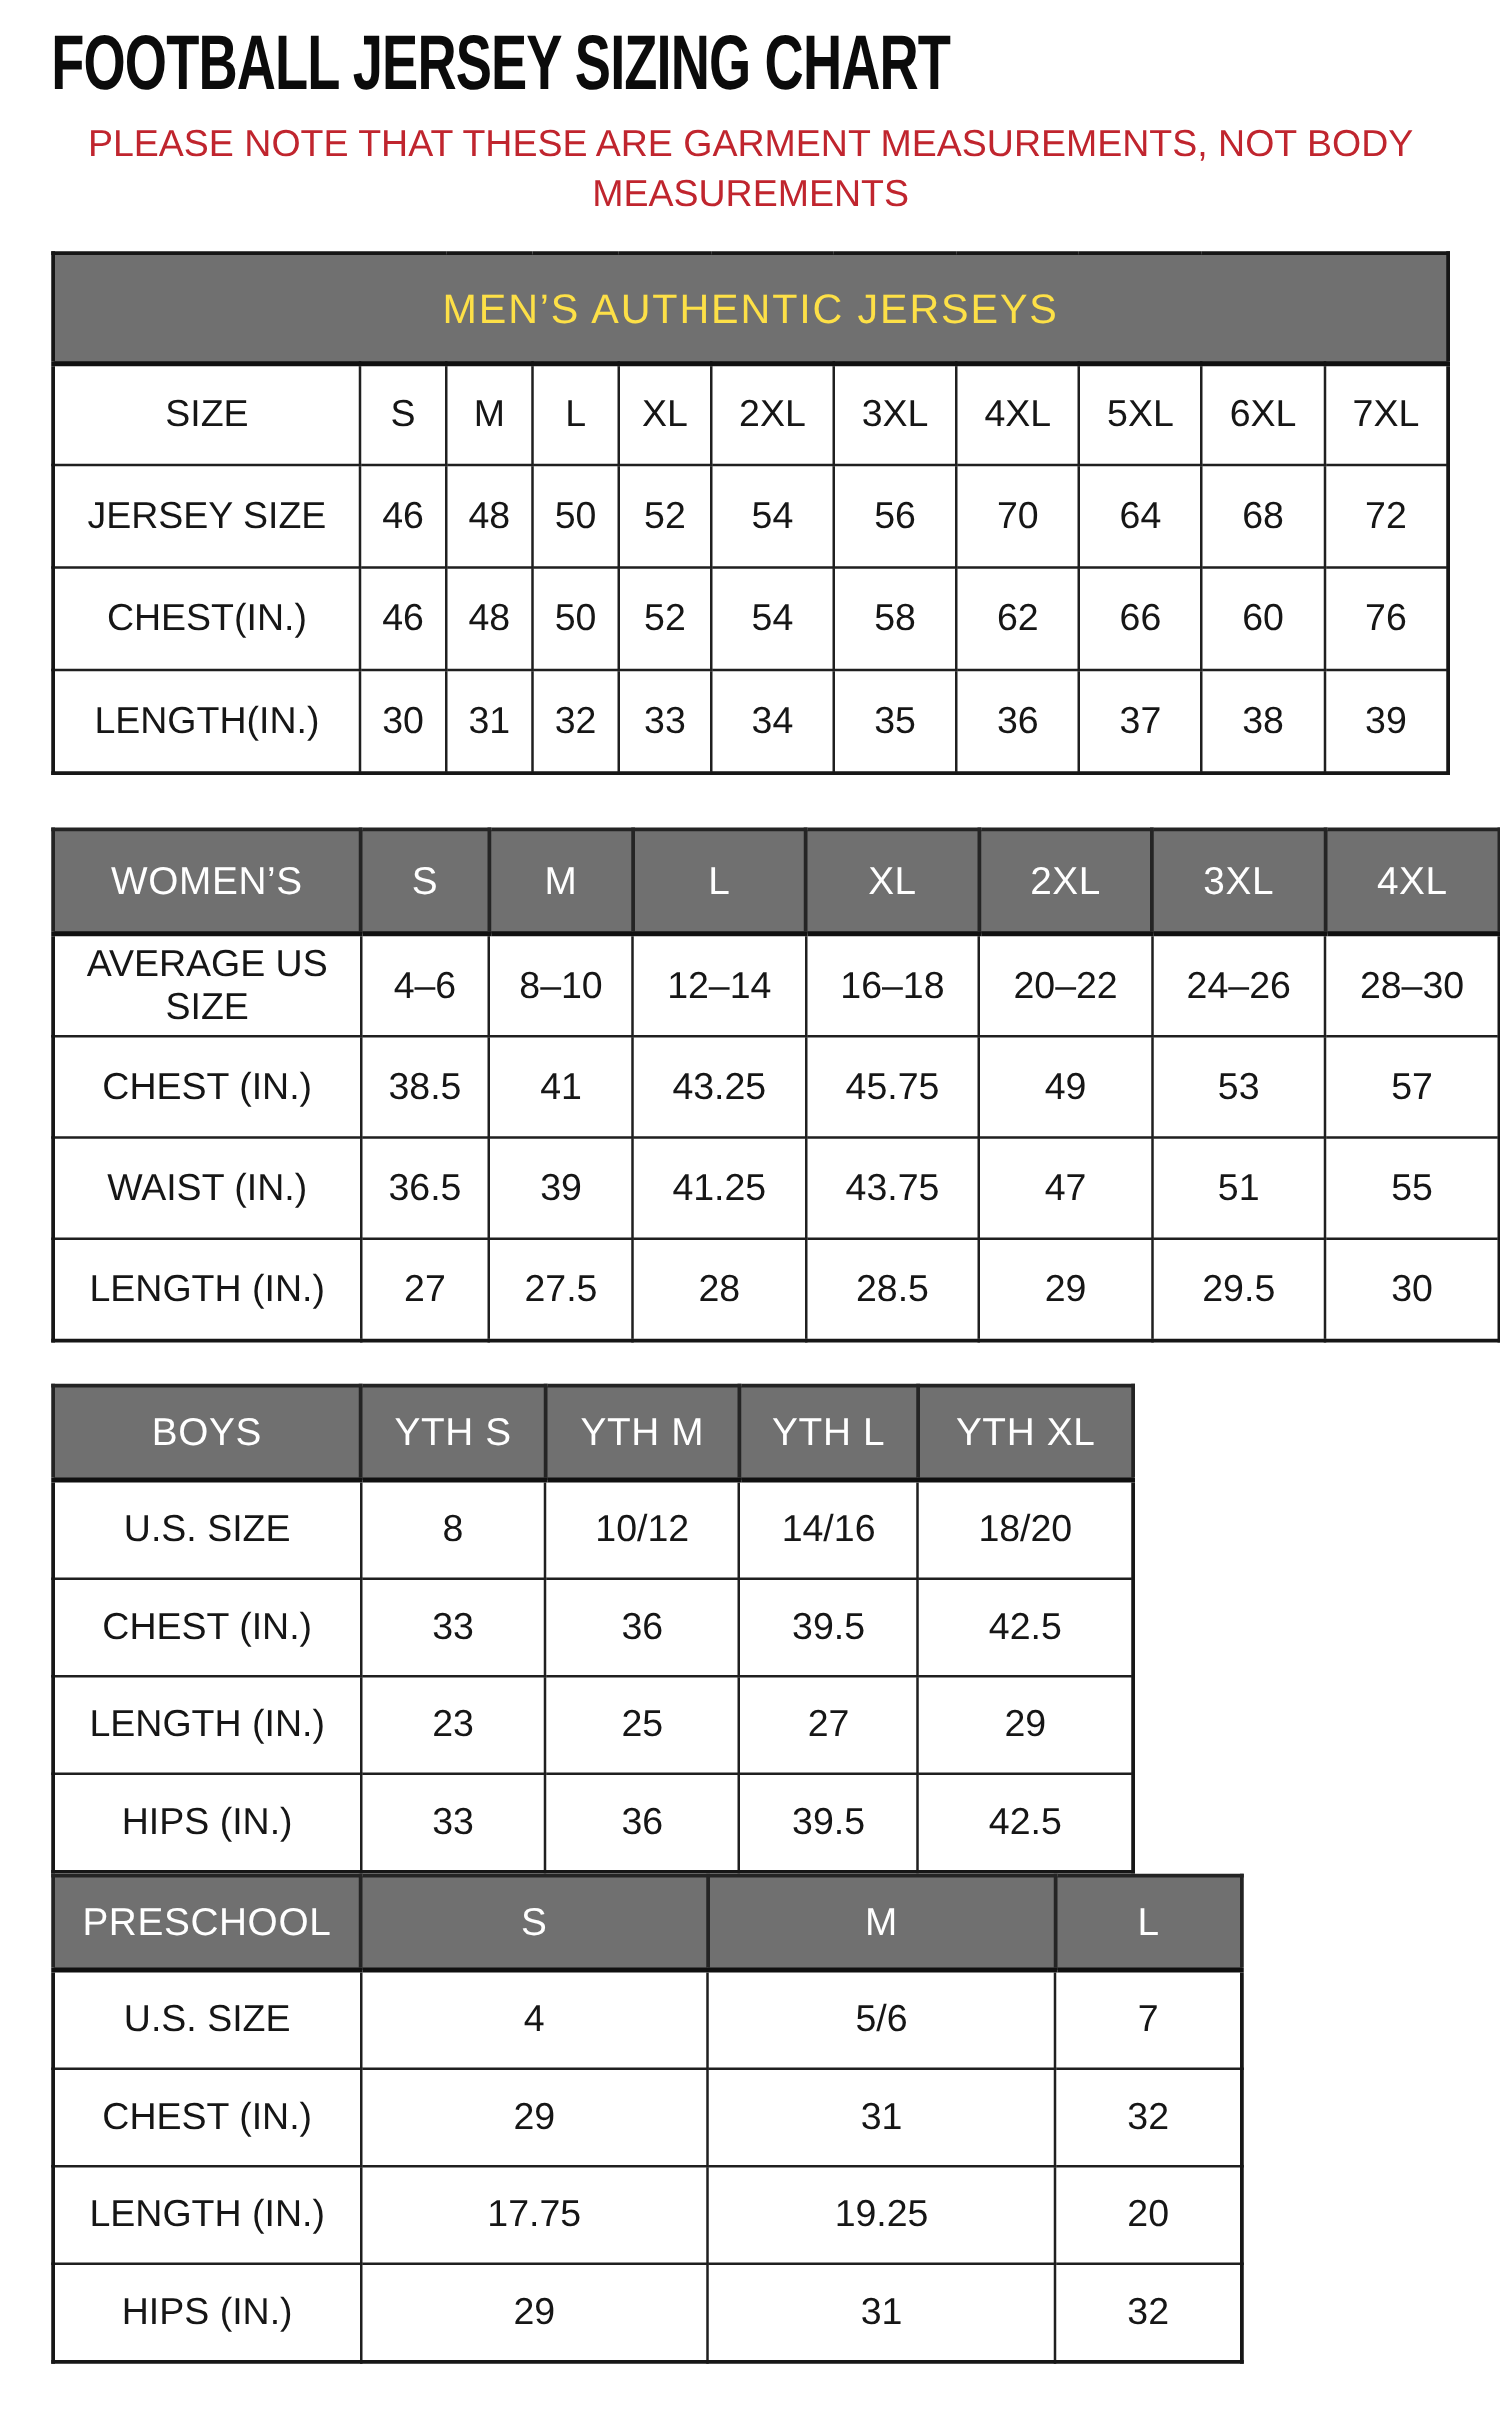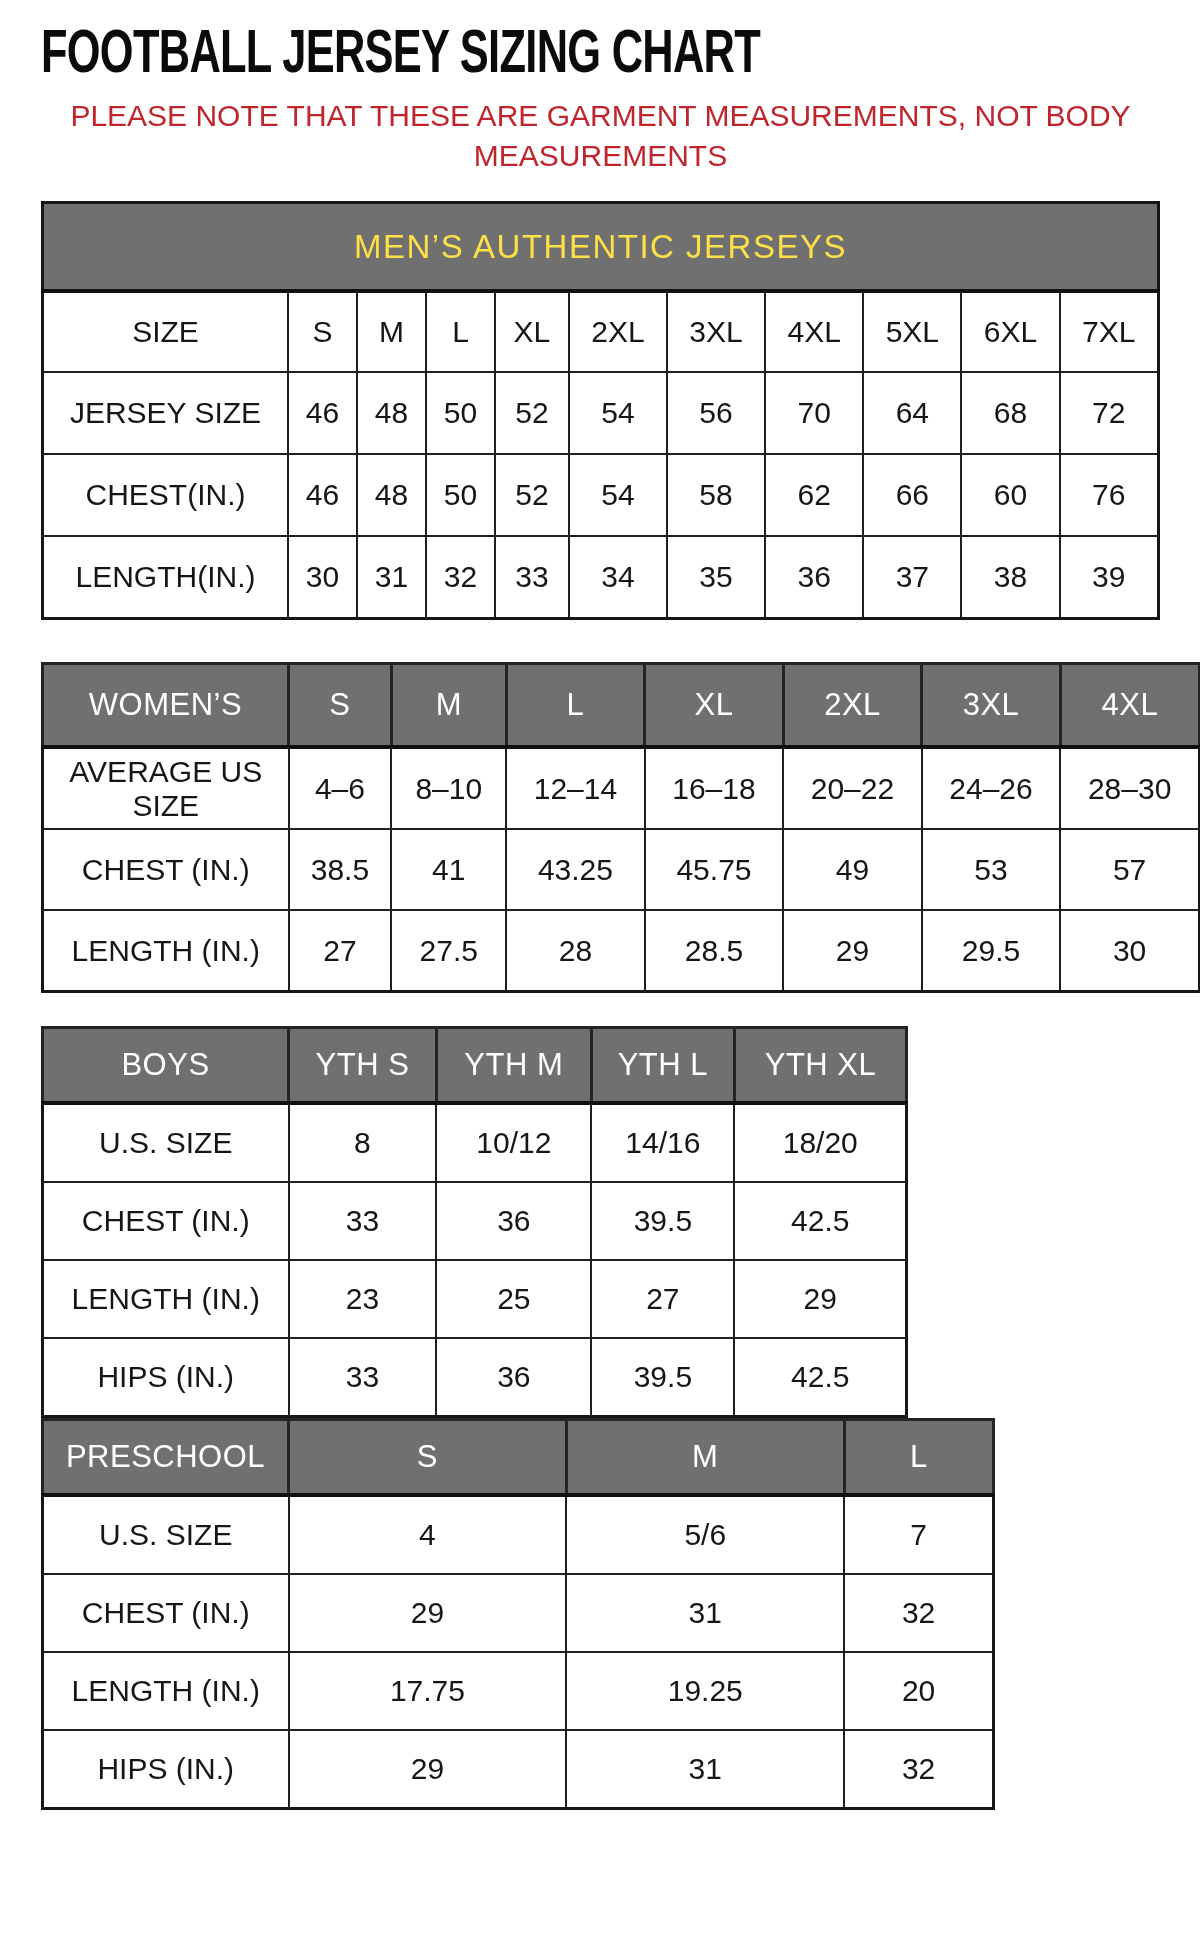--- a/index.html
+++ b/index.html
@@ -160,20 +160,30 @@
           <th class="row-label">CHEST (IN.)</th>
           <td>38.5</td>
           <td>41</td>
           <td>43.25</td>
           <td>45.75</td>
           <td>49</td>
           <td>53</td>
           <td>57</td>
         </tr>
         <tr>
+          <th class="row-label">WAIST (IN.)</th>
+          <td>36.5</td>
+          <td>39</td>
+          <td>41.25</td>
+          <td>43.75</td>
+          <td>47</td>
+          <td>51</td>
+          <td>55</td>
+        </tr>
+        <tr>
           <th class="row-label">LENGTH (IN.)</th>
           <td>27</td>
           <td>27.5</td>
           <td>28</td>
           <td>28.5</td>
           <td>29</td>
           <td>29.5</td>
           <td>30</td>
         </tr>
       </tbody>

